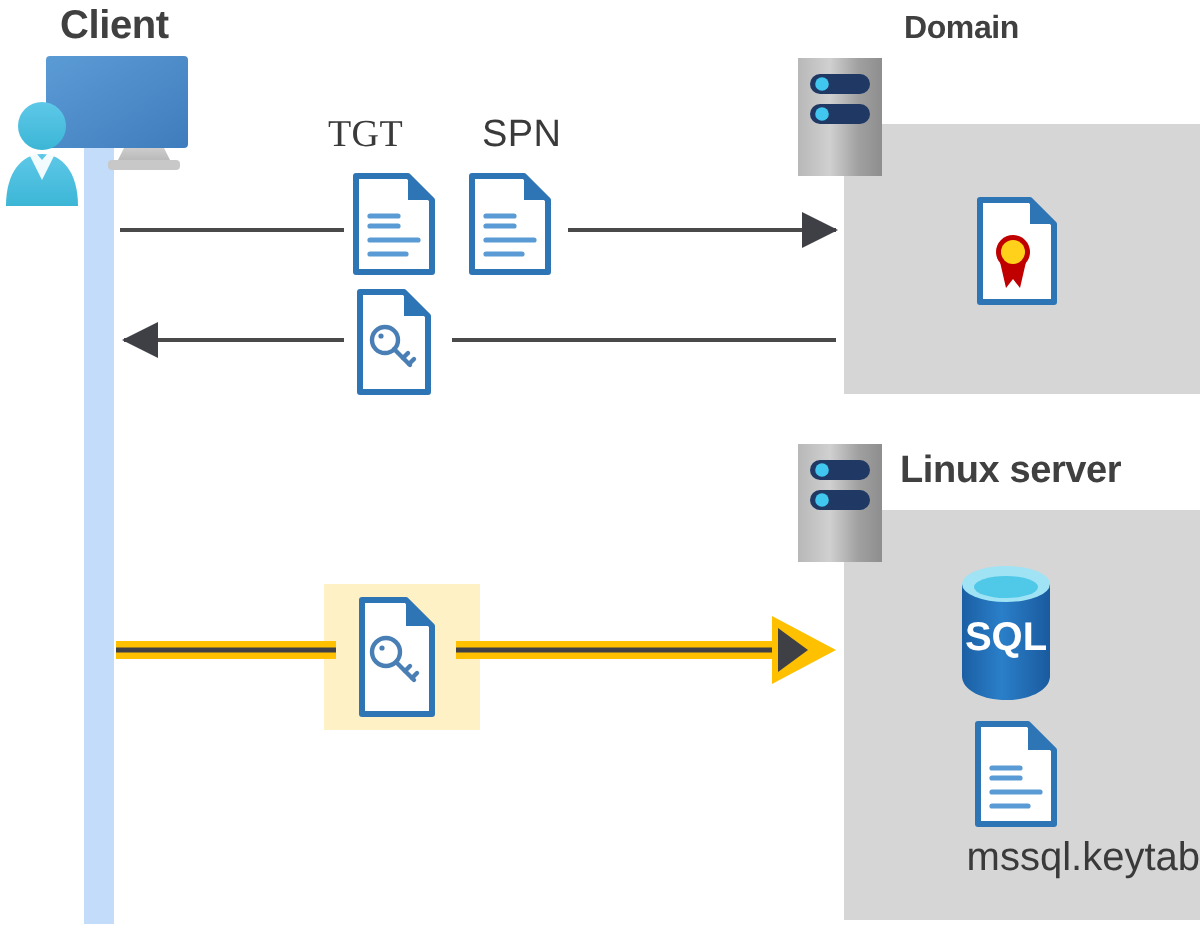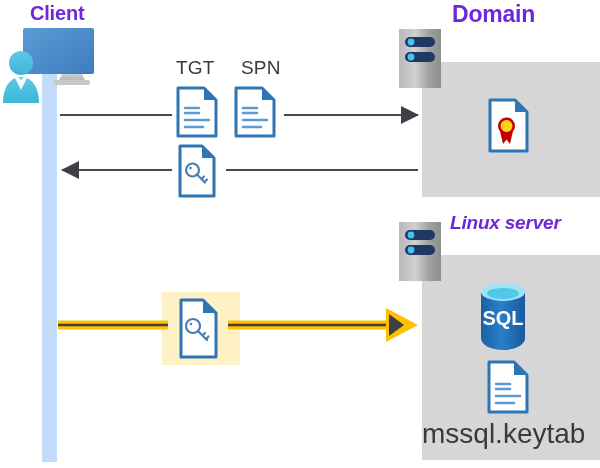--- a/index.html
+++ b/index.html
@@ -35,54 +35,53 @@
 
   
   .panel {
     background: #d6d6d6;
   }
   .panel-dc   { left: 422px; top: 62px;  width: 178px; height: 135px; }
   .panel-lnx  { left: 422px; top: 255px; width: 178px; height: 205px; }
 
   
   .title {
-    color: #6d28d9;
+    color: #404040;
     font-weight: bold;
     letter-spacing: -0.2px;
   }
   .title-client {
     left: 30px; top: 2px;
     font-size: 20px;
   }
   .title-dc {
     left: 452px; top: 3px;
-    font-size: 23px;
+    font-size: 16px;
     line-height: 23px;
     width: 140px;
   }
   .title-lnx {
-    left: 450px; top: 212px;
+    left: 450px; top: 225px;
     font-size: 19px;
-    font-style: italic;
   }
 
   
   .doclabel {
     color: #3a3a3a;
     font-size: 19px;
     letter-spacing: 0.2px;
   }
-  .label-tgt { left: 176px; top: 57px; }
+  .label-tgt { left: 164px; top: 57px; font-family: Liberation Serif, serif; }
   .label-spn { left: 241px; top: 57px; }
 
   .keytab-label {
     left: 422px; top: 418px;
     width: 178px;
-    text-align: left;
-    font-size: 28px;
+    text-align: right;
+    font-size: 20px;
     color: #3a3a3a;
   }
 
   
   .highlight-box {
     left: 162px; top: 292px;
     width: 78px; height: 73px;
     background: #fdf1c5;
   }
 

